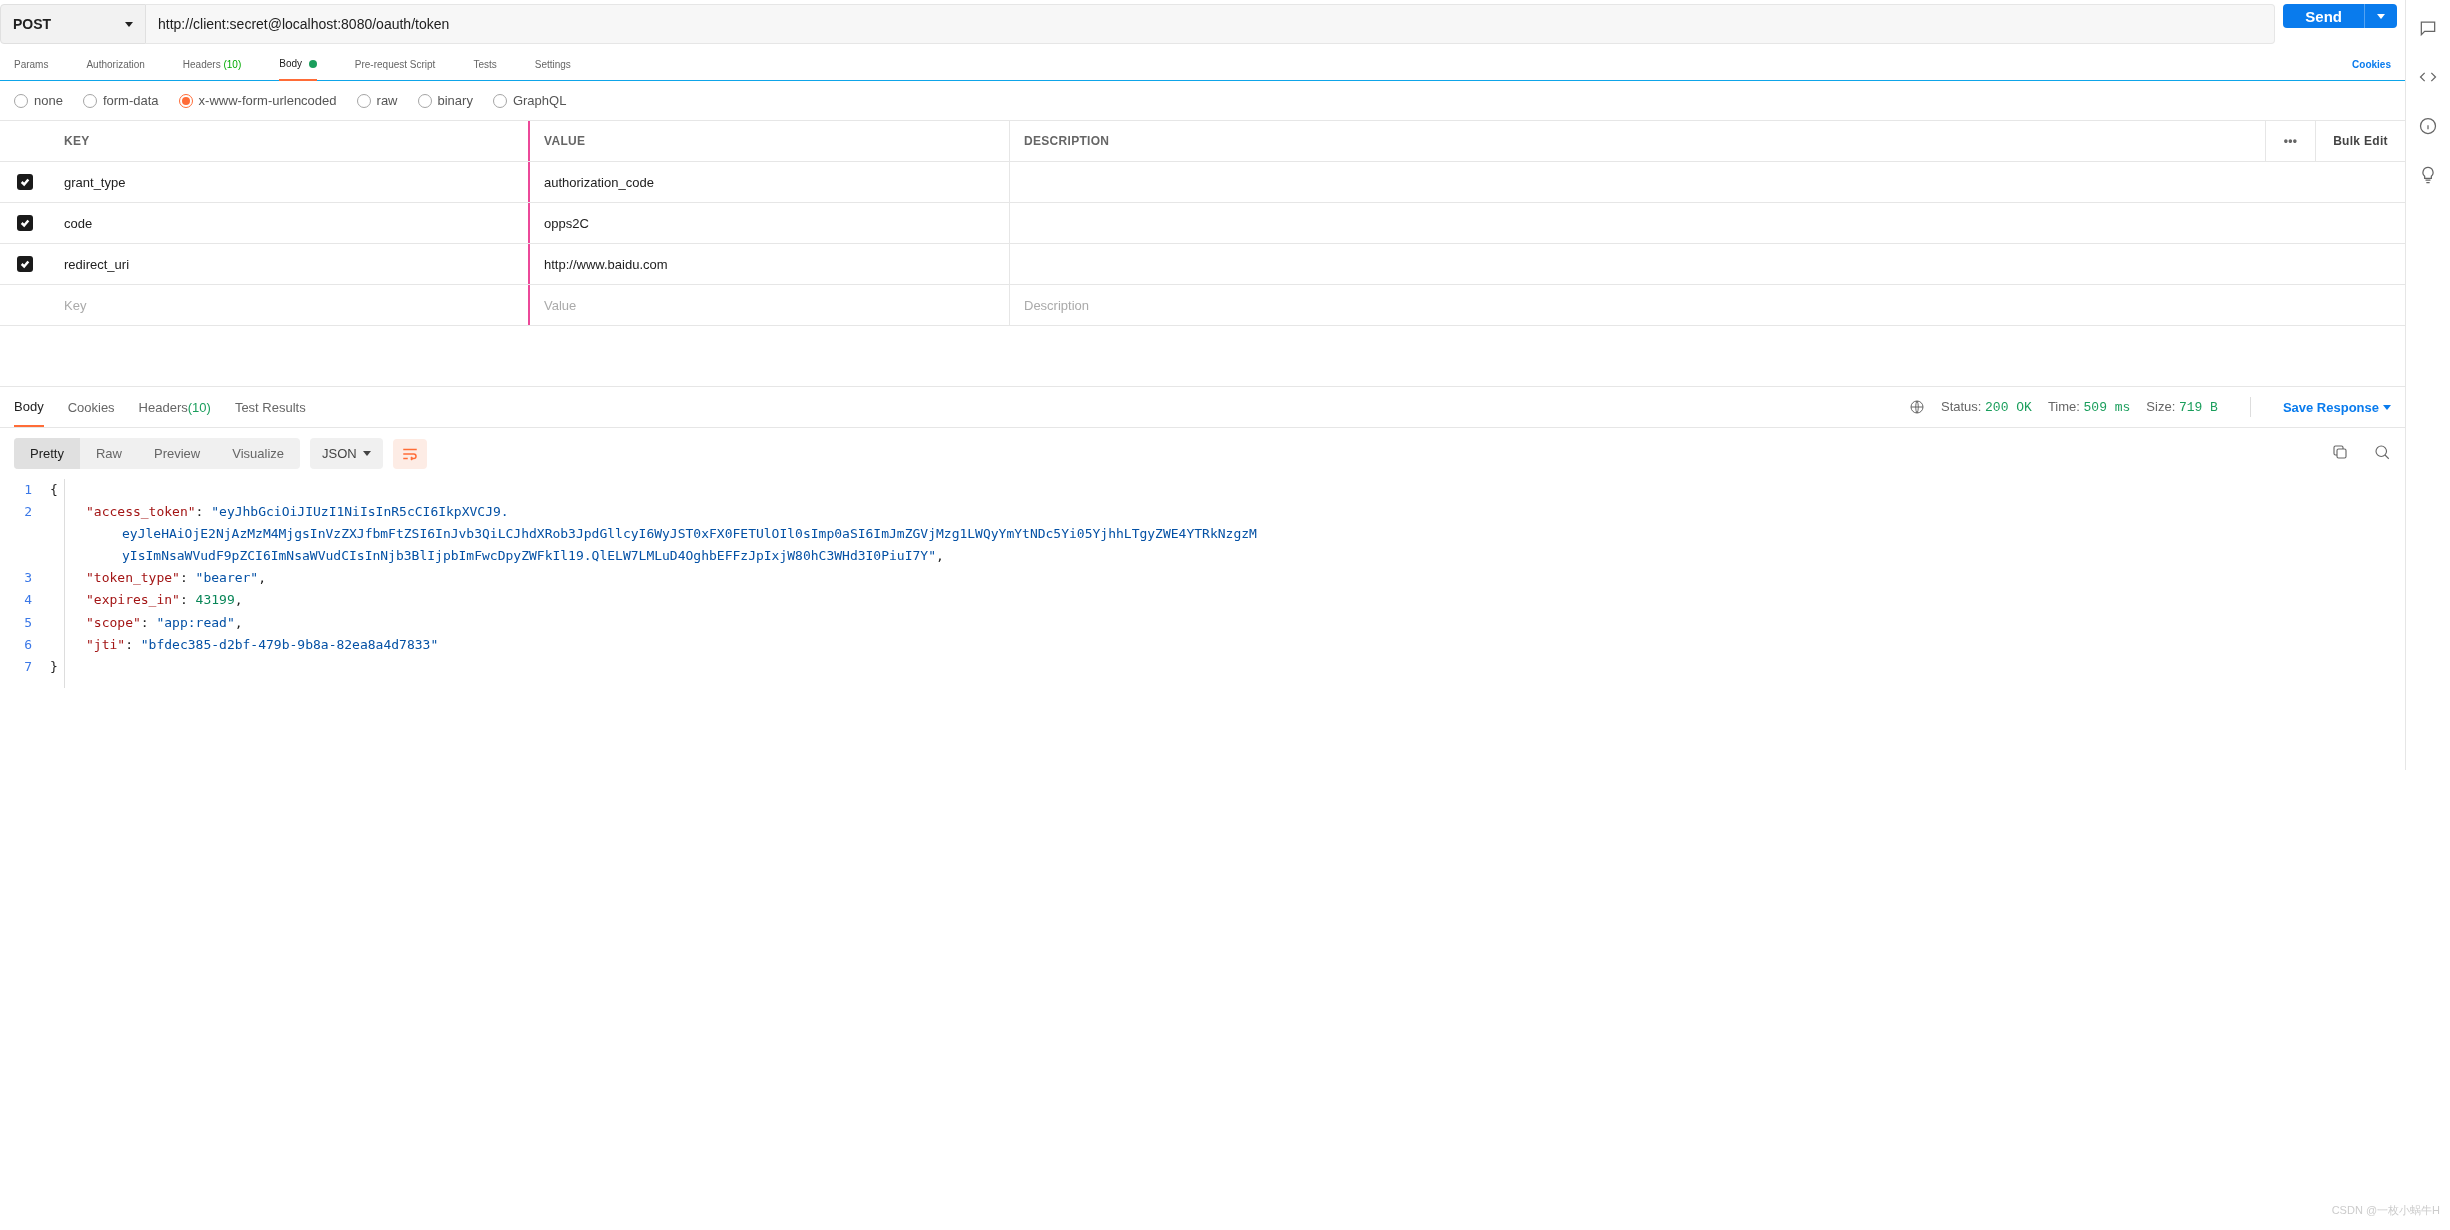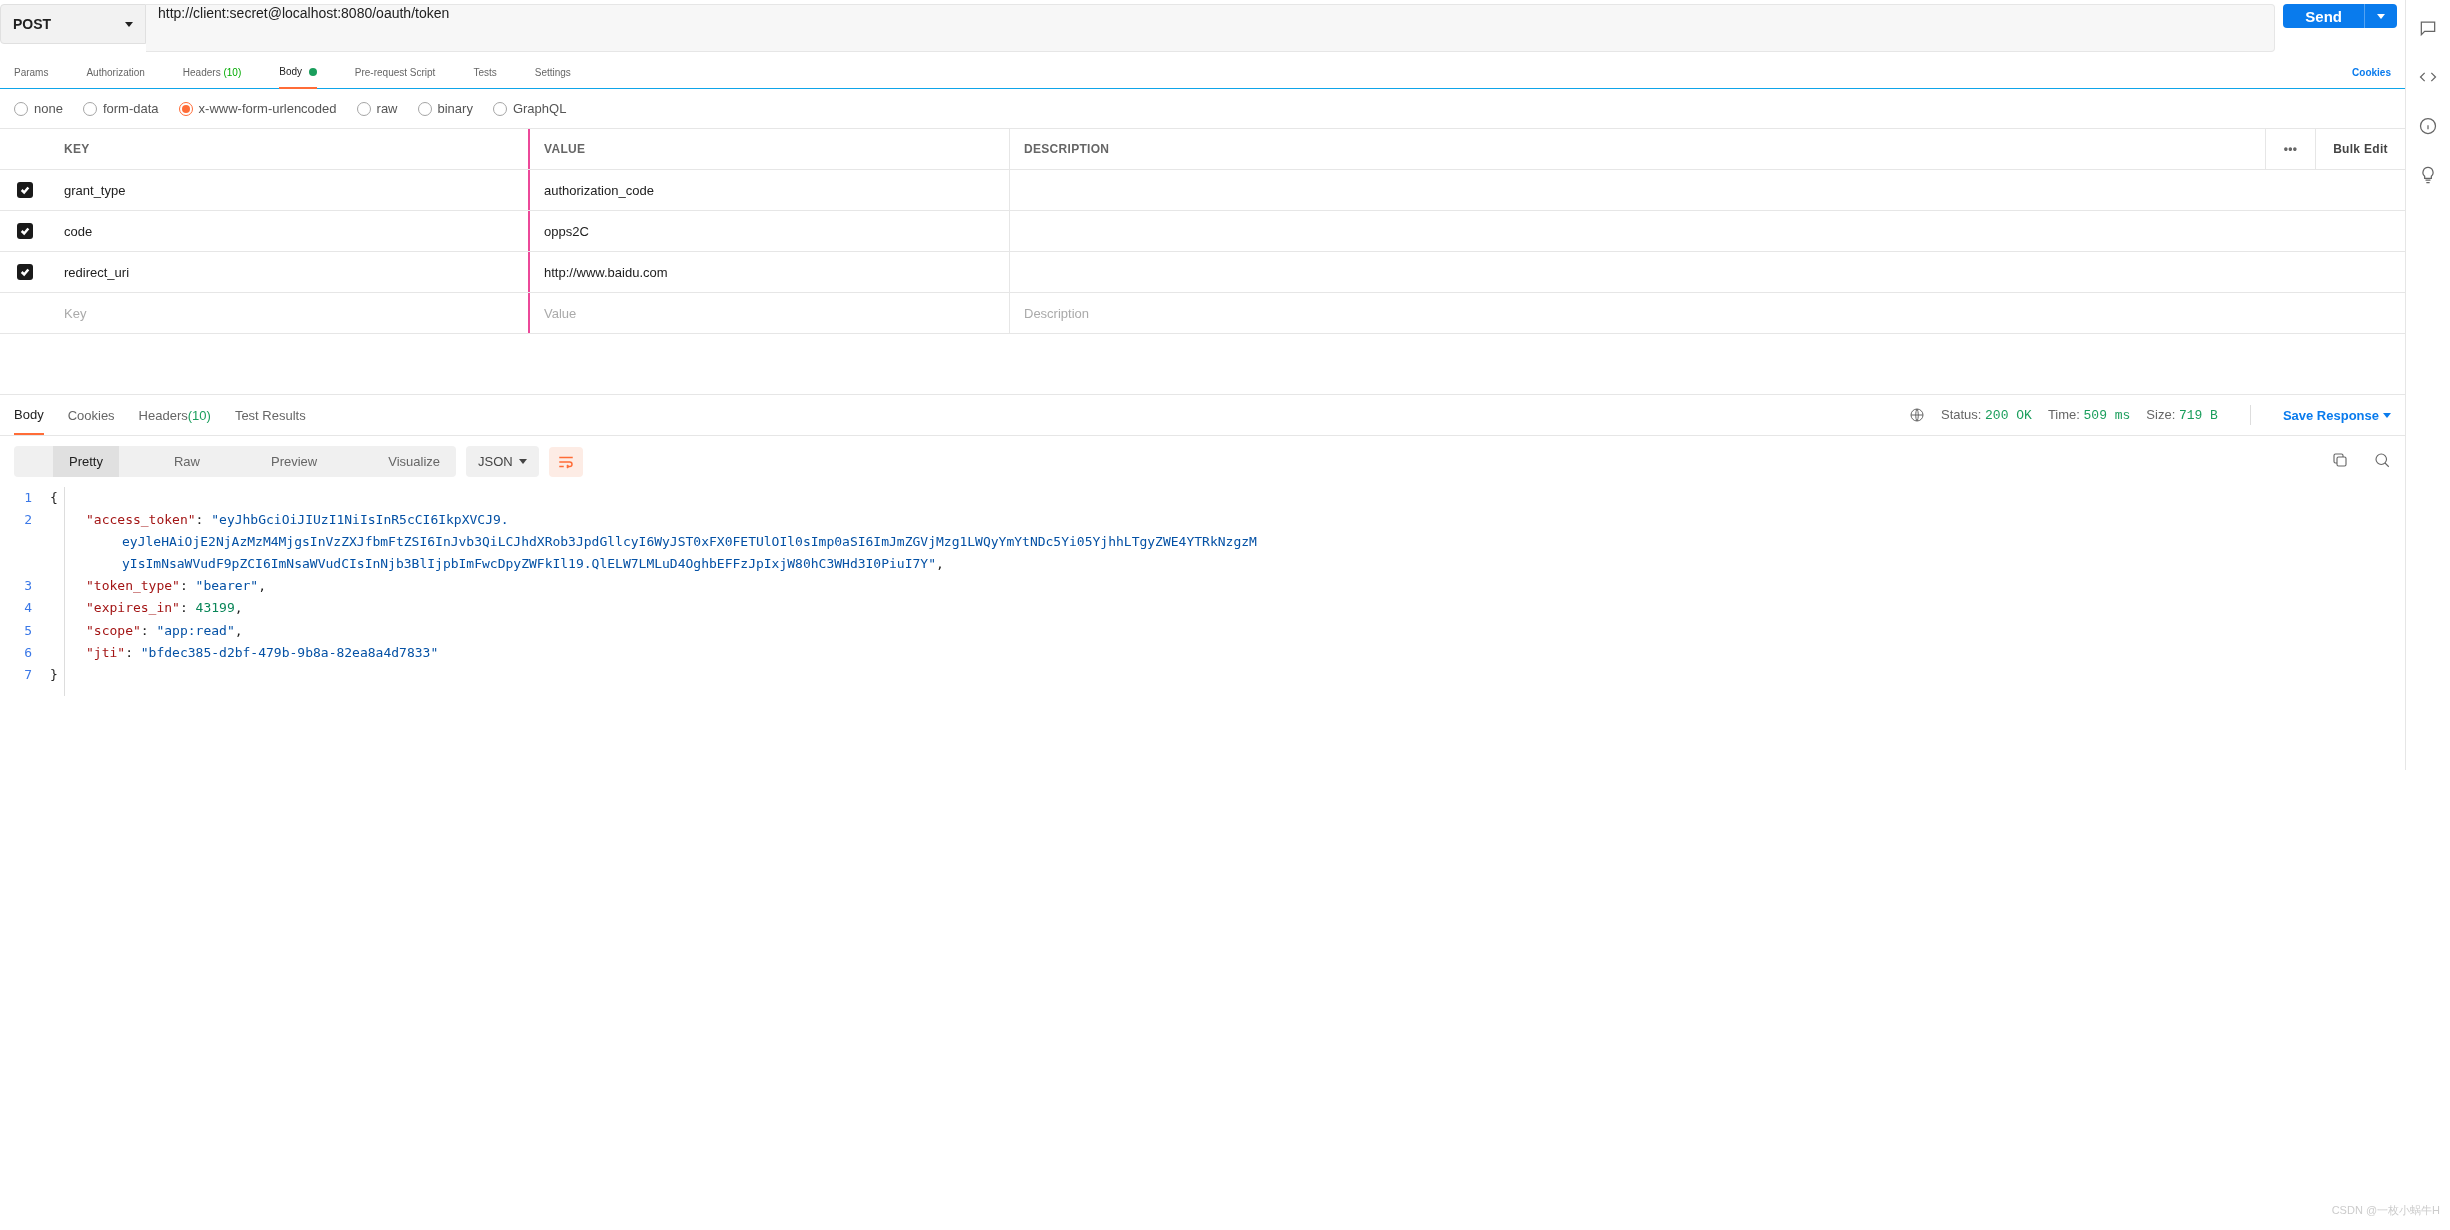--- a/index.html
+++ b/index.html
@@ -4,21 +4,21 @@
 <style>
 * { box-sizing: border-box; margin: 0; padding: 0; }
 body { font-family: -apple-system, BlinkMacSystemFont, "Segoe UI", Helvetica, Arial, sans-serif; font-size: 13px; color: #212121; background: #fff; display: flex; height: 770px; }
 .main { flex: 1; display: flex; flex-direction: column; }
 .sidebar-right { width: 45px; border-left: 1px solid #e6e6e6; display: flex; flex-direction: column; align-items: center; padding-top: 18px; gap: 26px; }
 .sidebar-right svg { width: 20px; height: 20px; stroke: #666; fill: none; stroke-width: 1.5; }
 
 
 .req-row { display: flex; gap: 8px; padding: 4px 8px 0 0; align-items: stretch; }
 .method-select { display: flex; align-items: center; justify-content: space-between; width: 146px; background: #f2f2f2; border: 1px solid #e0e0e0; border-radius: 4px 0 0 4px; padding: 0 12px; height: 40px; font-size: 14px; font-weight: 600; }
-.url-input { flex: 1; background: #f7f7f7; border: 1px solid #e6e6e6; border-left: none; border-radius: 0 4px 4px 0; height: 48px; padding: 0 12px; font-size: 14px; display: flex; margin-left: -8px; }
+.url-input { flex: 1; background: #f7f7f7; border: 1px solid #e6e6e6; border-left: none; border-radius: 0 4px 4px 0; height: 40px; padding: 0 12px; font-size: 14px; display: flex; align-items: center; margin-left: -8px; }
 .send-btn { display: flex; align-items: center; background: #097bed; color: #fff; border-radius: 4px; height: 24px; font-size: 15px; font-weight: 600; }
 .send-btn .lbl { padding: 0 22px; }
 .send-btn .caret-box { border-left: 1px solid rgba(255,255,255,.3); padding: 0 12px; display: flex; align-items: center; height: 100%; }
 
 
 .tabs { display: flex; align-items: center; padding: 14px 14px 0 14px; gap: 38px; border-bottom: 1px solid #0ea5e9; font-size: 10px; }
 .tab { color: #666; padding-bottom: 10px; cursor: pointer; }
 .tab.active { color: #212121; border-bottom: 2px solid #ff6c37; margin-bottom: -1px; }
 .tab .count { color: #0a0; }
 .dot-ind { width: 8px; height: 8px; border-radius: 50%; background: #1a9e5c; display: inline-block; margin-left: 4px; vertical-align: middle; }
@@ -52,21 +52,21 @@
 .resp-tab { color: #666; height: 100%; display: flex; align-items: center; }
 .resp-tab.active { color: #212121; border-bottom: 2px solid #ff6c37; }
 .resp-tabs .spacer { flex: 1; }
 .status-block { display: flex; align-items: center; gap: 16px; color: #666; font-size: 13px; }
 .status-block .g { color: #1a9e5c; font-family: Liberation Mono, monospace; }
 .save-resp { color: #097bed; font-weight: 600; display: flex; align-items: center; gap: 4px; }
 
 
 .view-bar { display: flex; align-items: center; padding: 10px 14px; gap: 10px; }
 .seg { display: flex; background: #f0f0f0; border-radius: 4px; overflow: hidden; }
-.seg .opt { padding: 8px 16px; color: #666; font-size: 13px; margin-left: 39px; }
+.seg .opt { padding: 8px 16px; color: #666; font-size: 13px; }
 .seg .opt.active { background: #e0e0e0; color: #212121; font-weight: 500; }
 .lang-sel { background: #f0f0f0; border-radius: 4px; padding: 8px 12px; color: #444; font-size: 13px; display: flex; align-items: center; gap: 6px; }
 .wrap-btn { background: #fdece5; border-radius: 4px; padding: 6px 8px; display: flex; align-items: center; }
 .wrap-btn svg { stroke: #ff6c37; }
 .view-bar .spacer { flex: 1; }
 .view-bar .icon-btn svg { width: 18px; height: 18px; stroke: #666; fill: none; stroke-width: 1.5; }
 .view-bar .icon-btn { margin-left: 14px; }
 
 
 .code { font-family: "SF Mono", Menlo, Consolas, monospace; font-size: 13px; padding: 0 14px 10px 14px; overflow: auto; line-height: 1.7; position: relative; }

